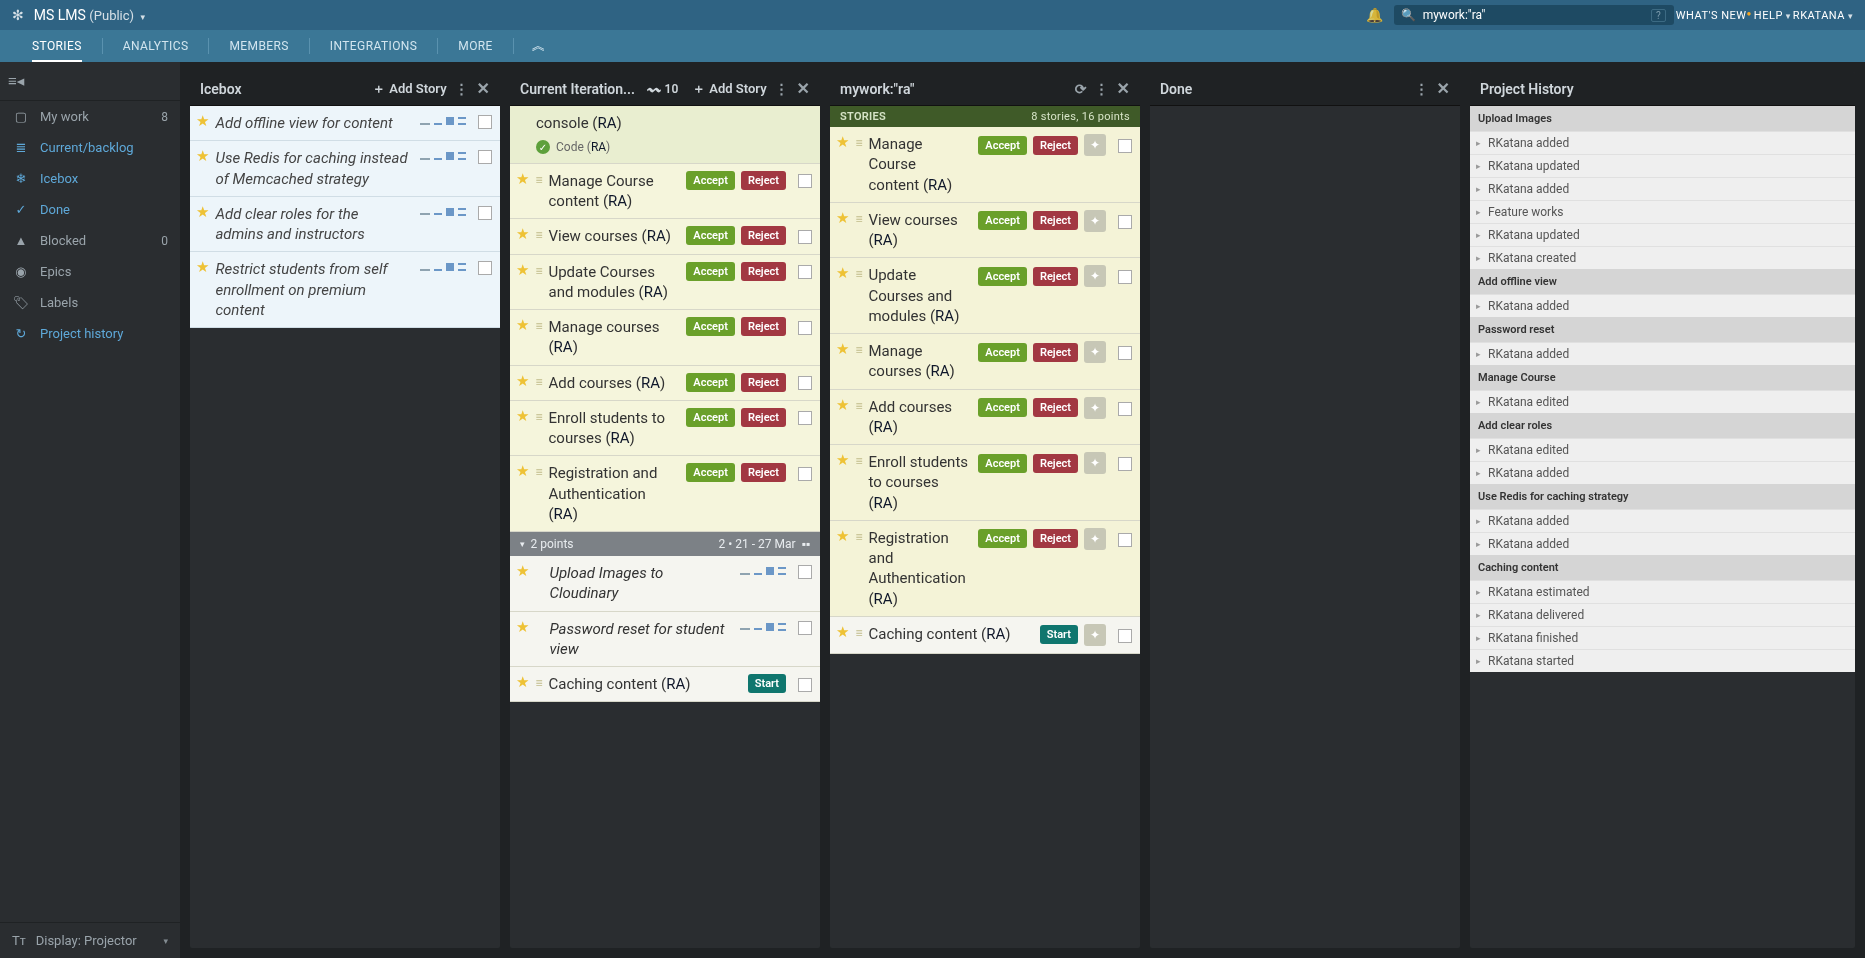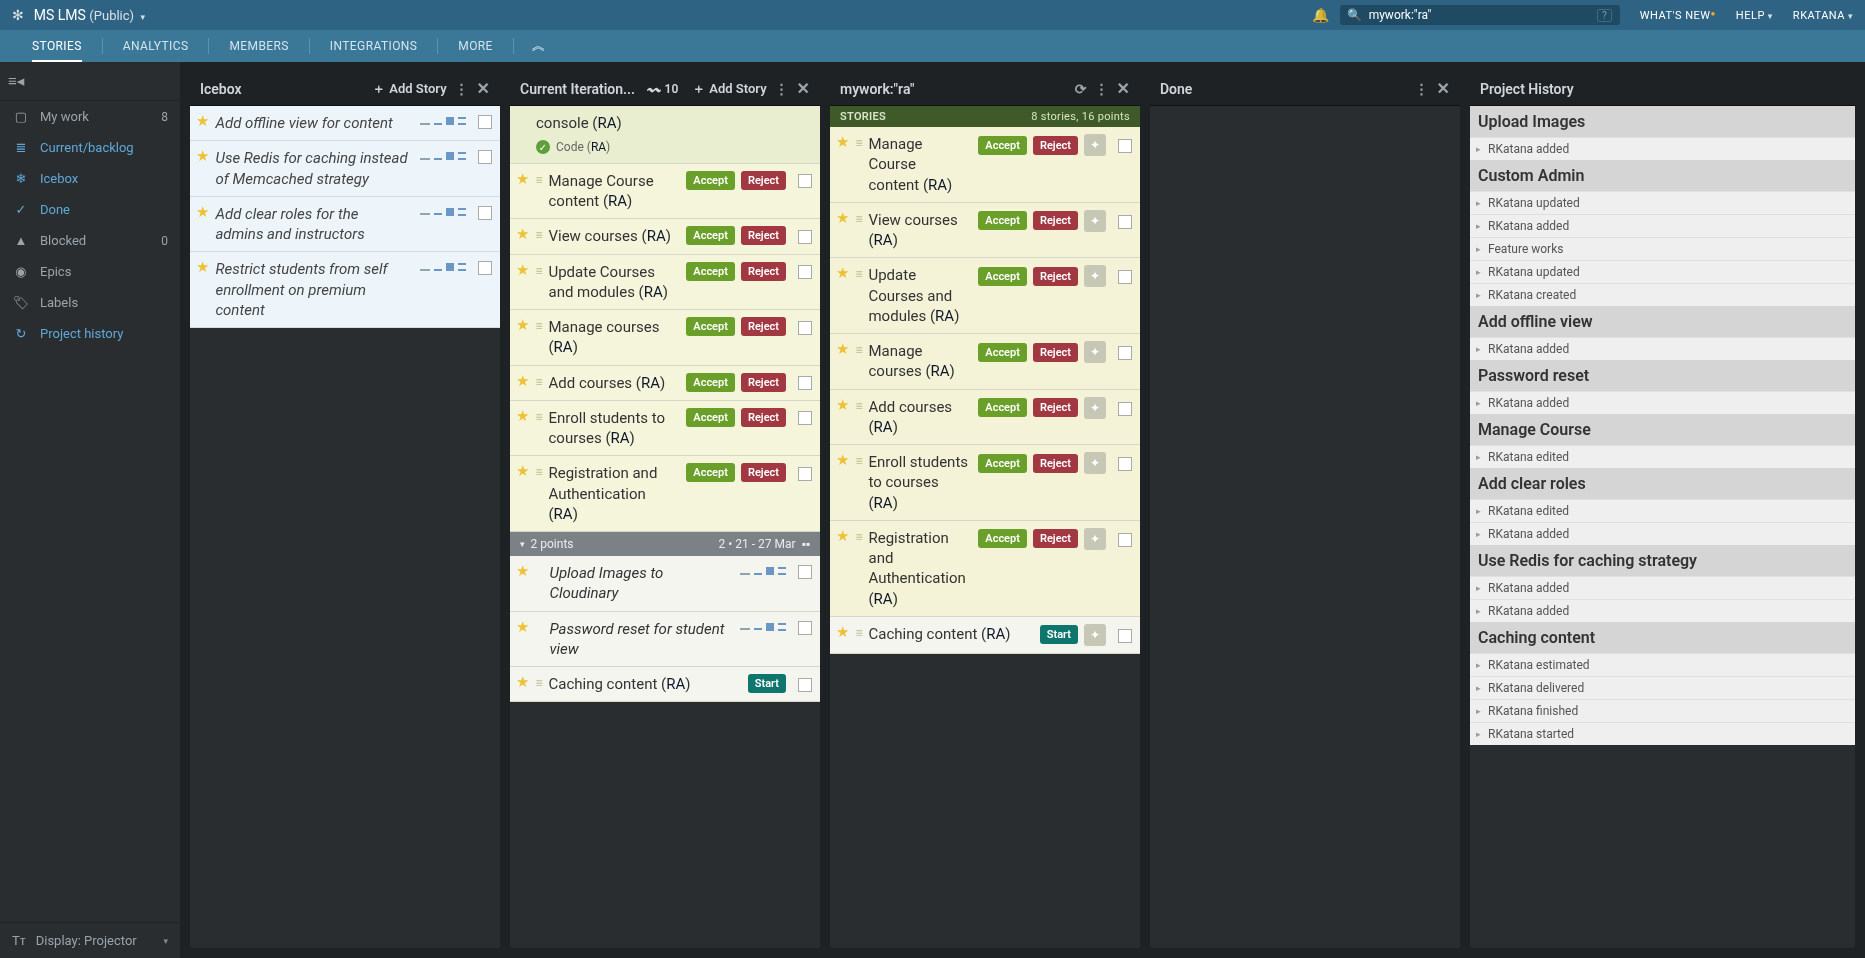--- a/index.html
+++ b/index.html
@@ -6,21 +6,21 @@
 body { background: #1f2224; color: #c8d0d5; overflow: hidden; width: 1865px; height: 958px; }
 
 
 .topbar { background: #2f6383; height: 30px; display: flex; align-items: center; padding: 0 12px; color: #fff; font-size: 14px; }
 .topbar .title { font-weight: 400; }
 .topbar .title .pub { opacity: .8; font-size: 13px; }
 .topbar .spacer { flex: 1; }
 .topbar .icon { margin-right: 10px; opacity: .8; cursor: pointer; }
 .search { background: #1e4a63; border-radius: 3px; padding: 3px 8px; display: flex; align-items: center; width: 280px; font-size: 12px; color:#cfe3ef;}
 .search input { background: transparent; border: none; outline: none; color: #fff; font-size: 12px; flex:1; margin-left:6px;}
-.topbar .link { margin-left: 20px; font-size: 11px; letter-spacing: .5px; cursor: pointer; }
+.topbar .link { margin-left: 2px; font-size: 11px; letter-spacing: .5px; cursor: pointer; }
 .link .dot { color: #f5a623; font-size: 8px; vertical-align: top;}
 .caret { font-size: 9px; margin-left: 3px; opacity:.8;}
 
 
 .navbar { background: #3b7796; height: 32px; display: flex; align-items: center; color: #d2e5ef; font-size: 12px; padding-left: 18px; }
 .nav-item { padding: 0 14px; height: 32px; display:flex; align-items:center; cursor:pointer; letter-spacing:.4px; position:relative; }
 .nav-item.active { color: #fff; }
 .nav-item.active::after { content:""; position:absolute; bottom:0; left:14px; right:14px; height:2px; background:#fff; }
 .nav-sep { width:1px; height:16px; background:#5a92af; margin:0 6px;}
 .nav-collapse { margin-left: 12px; font-size:14px; cursor:pointer; }
@@ -83,21 +83,21 @@
 .iterbar { background:#7c8186; color:#e8ecef; font-size:12px; padding:5px 10px; display:flex; align-items:center; gap:8px;}
 .iterbar .itleft { display:flex; align-items:center; gap:6px;}
 .iterbar .itright { margin-left:auto; display:flex; align-items:center; gap:6px;}
 .iterbar .tri { font-size:9px;}
 
 
 .sub-stories { background:#3f5a28; color:#d7e4c7; font-size:11px; padding:4px 10px; display:flex; justify-content:space-between; letter-spacing:.3px; text-transform:uppercase; font-weight:600;}
 
 
 .hist { overflow:hidden; }
-.hist-item-head { background:#d5d5d5; color:#333; font-size:16px; padding:6px 8px; font-weight:600; white-space:nowrap; overflow:hidden; }
+.hist-item-head { background:#d5d5d5; color:#333; font-size:11px; padding:6px 8px; font-weight:600; white-space:nowrap; overflow:hidden; }
 .hist-line { background:#efefef; color:#555; font-size:12px; padding:4px 8px 4px 18px; white-space:nowrap; overflow:hidden; border-top:1px solid #e0e0e0; position:relative;}
 .hist-line::before { content:"▸"; position:absolute; left:6px; color:#999; font-size:9px; top:6px;}
 
 
 .panel-body::-webkit-scrollbar { width:0; }
 
 .velocity-badge { font-size:12px; color:#cfd6db; display:flex; align-items:center; gap:4px; margin-right:6px;}
 .veloc-icon { font-size:13px; }
 .gear-icon { cursor:pointer; }
 </style>
@@ -501,21 +501,20 @@
       <div class="panel-body"></div>
     </div>
 
     <div class="panel p-history hist">
       <div class="panel-header">
         <span class="ph-title">Project History</span>
       </div>
       <div class="panel-body" id="history-body">
           <div class="hist-item-head">Upload Images</div>
           <div class="hist-line">RKatana added</div>
-          <div class="hist-item-head">Custom Admin</div>
           <div class="hist-line">RKatana updated</div>
           <div class="hist-line">RKatana added</div>
           <div class="hist-line">Feature works</div>
           <div class="hist-line">RKatana updated</div>
           <div class="hist-line">RKatana created</div>
           <div class="hist-item-head">Add offline view</div>
           <div class="hist-line">RKatana added</div>
           <div class="hist-item-head">Password reset</div>
           <div class="hist-line">RKatana added</div>
           <div class="hist-item-head">Manage Course</div>

